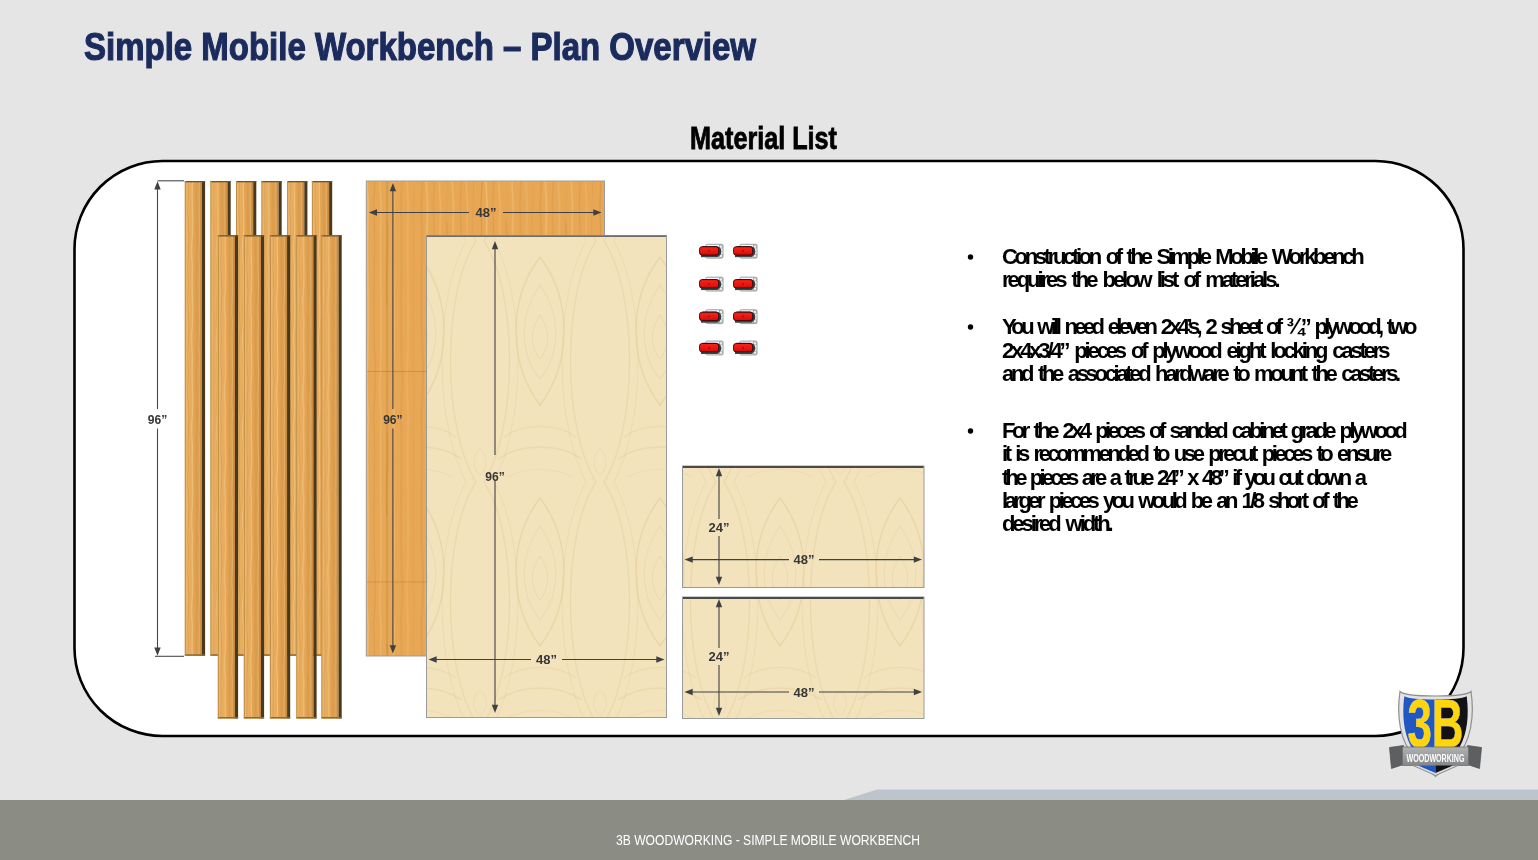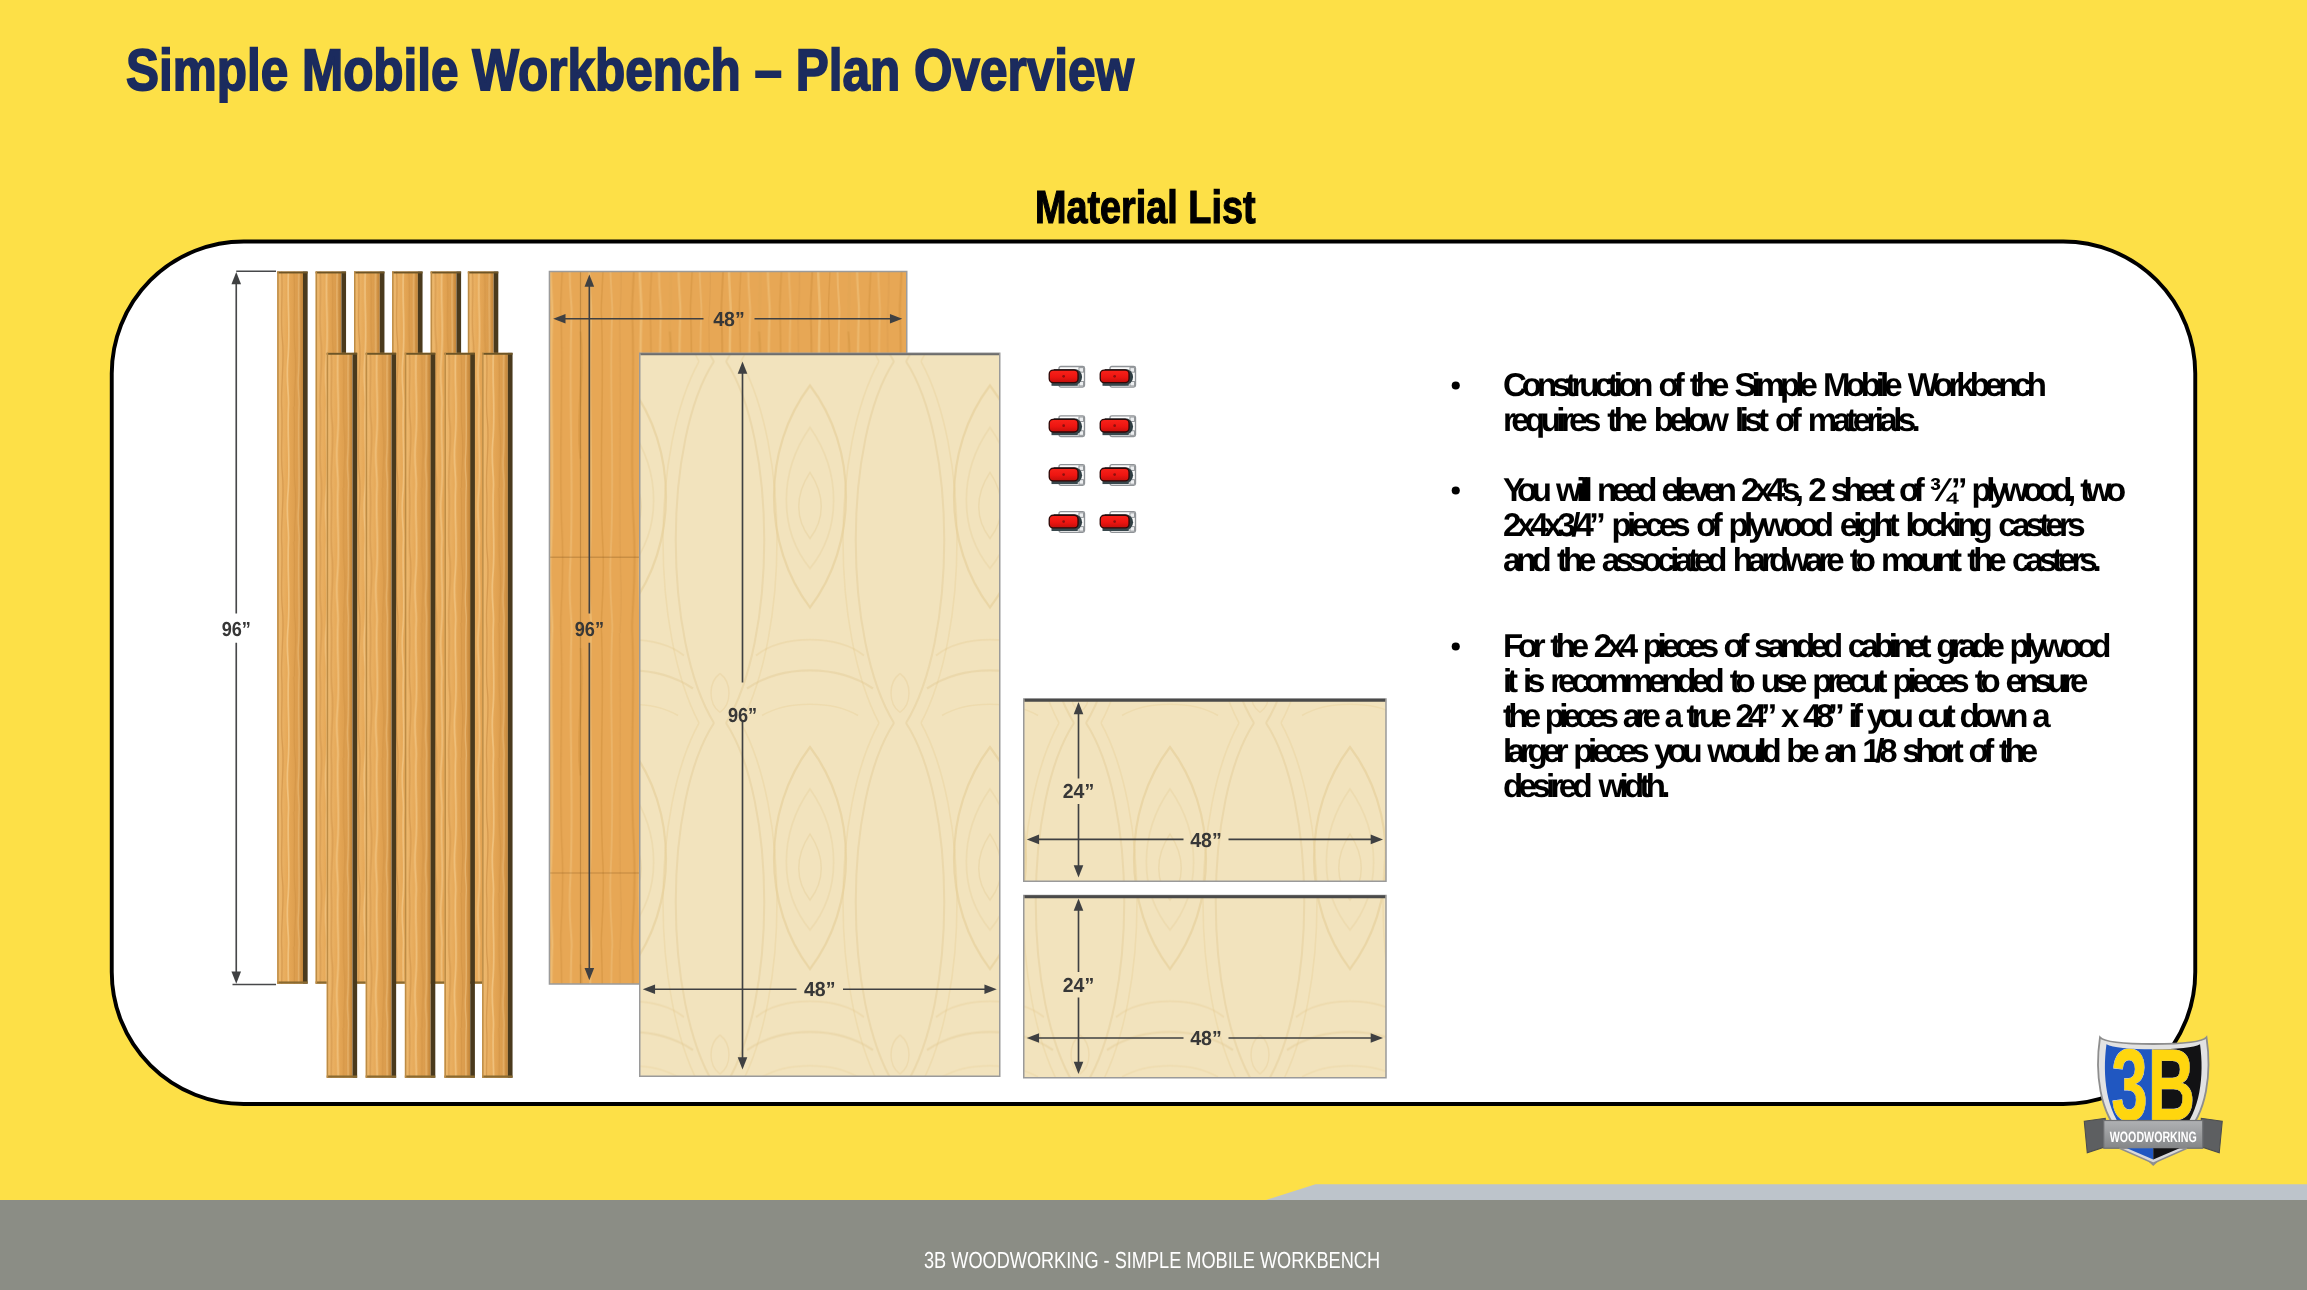--- a/index.html
+++ b/index.html
@@ -1,16 +1,16 @@
 <!DOCTYPE html>
 <html><head>
 <meta charset="utf-8">
 <style>
   html,body{margin:0;padding:0;background:#fff;}
-  #page{position:relative;width:1538px;height:860px;overflow:hidden;background:#fde047;
+  #page{position:relative;width:1538px;height:860px;overflow:hidden;background:#e5e5e5;
         font-family:"Liberation Sans",sans-serif;}
   svg text{font-family:"Liberation Sans",sans-serif;}
 </style>
 </head>
 <body>
 <div id="page">
 <svg width="1538" height="860" viewBox="0 0 1538 860" xmlns="http://www.w3.org/2000/svg">
 <defs>
   <linearGradient id="studface" x1="0" y1="0" x2="1" y2="0">
     <stop offset="0" stop-color="#eebb72"></stop>

